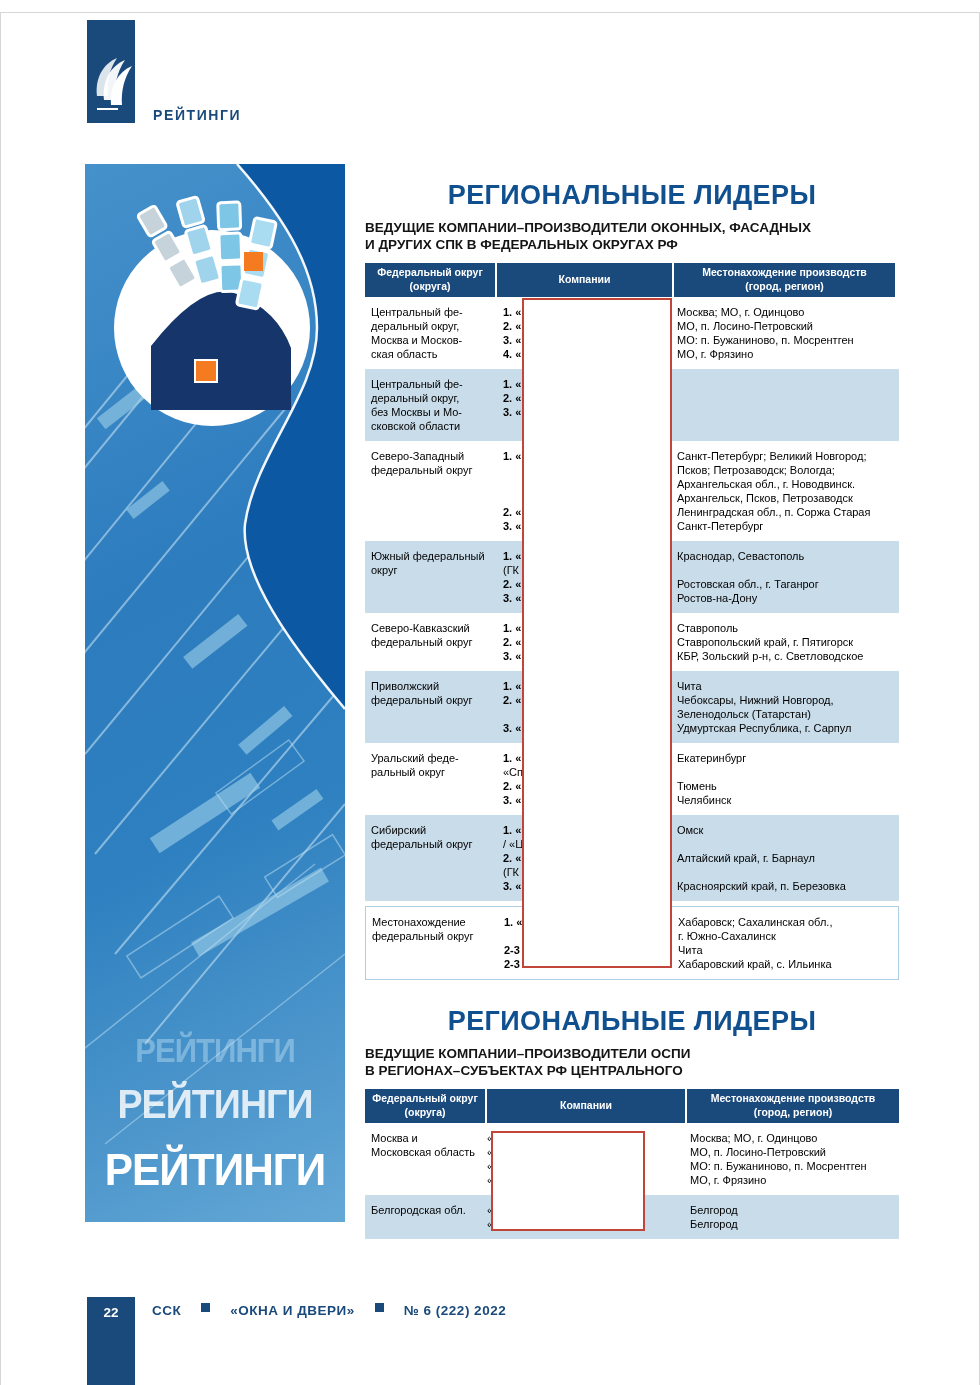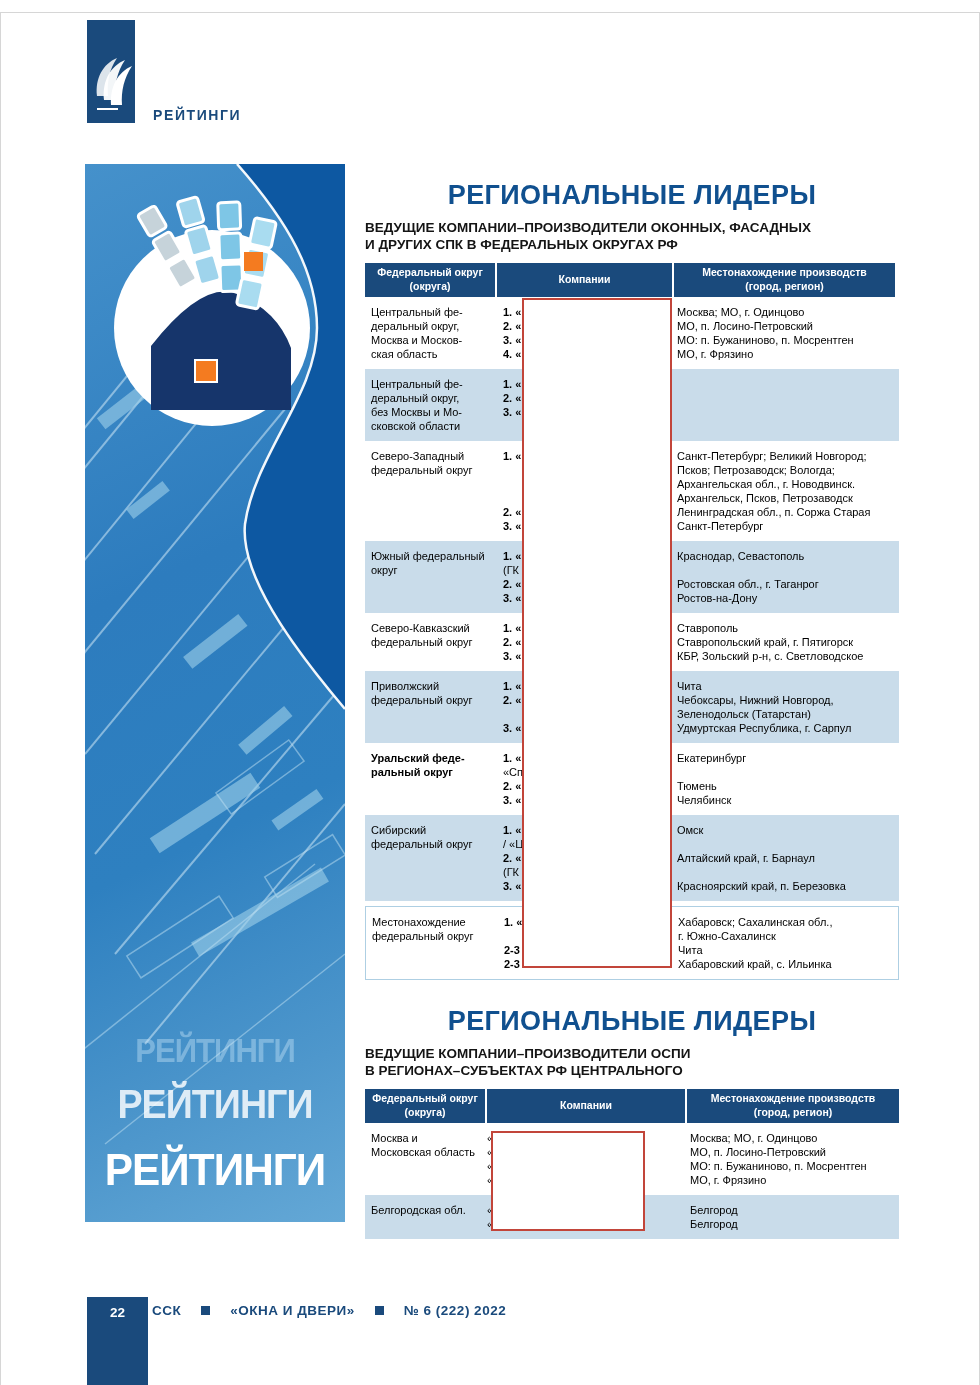--- a/index.html
+++ b/index.html
@@ -43,31 +43,31 @@
   .t-row.shaded{background:#c9dcea;}
   .t-row.outlined{margin-top:5px;border:1px solid #aecfe3;}
   .cell{padding:8px 4px;display:flex;flex-direction:column;justify-content:flex-start;
         font-size:11px;line-height:14px;color:#000;}
   .tbl1 .c-district{width:130px;padding-left:6px;}
   .tbl1 .c-companies{width:177px;padding-left:8px;}
   .tbl1 .c-locations{width:223px;padding-left:5px;}
   .tbl2 .c-district{width:120px;padding-left:6px;}
   .tbl2 .c-companies{width:200px;padding-left:2px;}
   .tbl2 .c-locations{width:214px;padding-left:5px;}
-  .district-bold .line{font-weight:bold;}
+  .district-bold .line{font-weight:normal;}
   .bold-line{font-weight:bold;}
 
   .redact{position:absolute;background:#fff;border:2px solid #c2453a;z-index:3;}
   #redact1{left:157px;top:35px;width:150px;bottom:12px;}
   #redact2{left:126px;top:42px;width:154px;bottom:8px;}
 
   
-  .footer-num{position:absolute;left:87px;top:1285px;width:61px;height:88px;background:#1a4a7c;
+  .footer-num{position:absolute;left:87px;top:1285px;width:48px;height:88px;background:#1a4a7c;
               color:#fff;font-weight:bold;font-size:13.5px;text-align:center;padding-top:8px;}
-  .footer-line{position:absolute;left:152px;top:1291px;display:flex;align-items:center;gap:20px;
+  .footer-line{position:absolute;left:152px;top:1291px;display:flex;gap:20px;
                color:#1a4a7c;font-weight:bold;font-size:13.5px;letter-spacing:.5px;}
   .sq{display:inline-block;width:9px;height:9px;background:#1a4a7c;}
   .bottom-strip{position:absolute;left:120px;top:1377px;width:860px;height:8px;background:#1a4a7c;}
 </style>
 </head>
 <body>
 
 <div id="page">
 
   <div class="top-logo">

